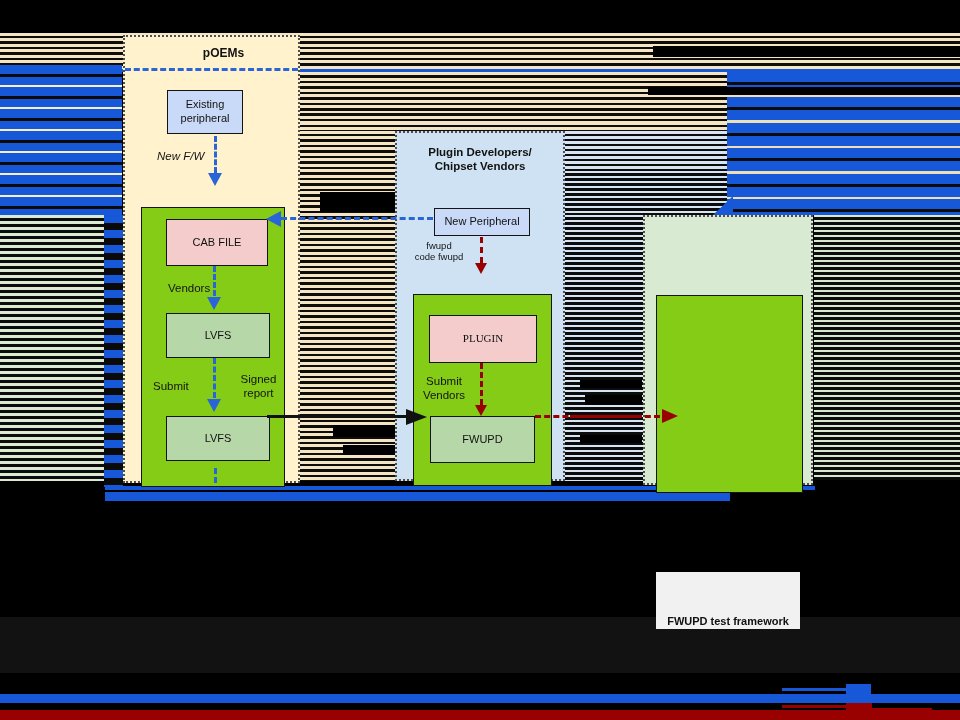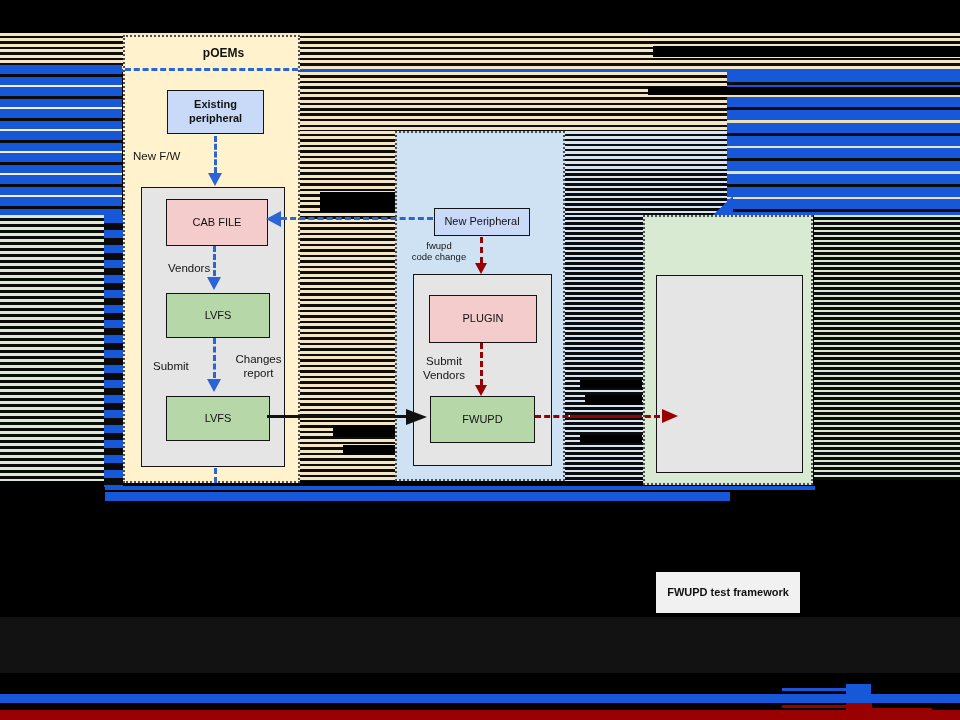--- a/index.html
+++ b/index.html
@@ -13,21 +13,21 @@
   .lb-stripes{background:repeating-linear-gradient(180deg,#d6e4f4 0 2.5px,#0c0c0c 2.5px 5px);}
   .lgreen-stripes{background:repeating-linear-gradient(180deg,#dcead4 0 3px,#0c0c0c 3px 6px);}
   .rgreen-stripes{background:repeating-linear-gradient(180deg,#d8e9cf 0 2.5px,#0d0d0d 2.5px 5px);}
   .bdash-col{background:repeating-linear-gradient(180deg,#1658d8 0 8px,#0a0a0a 8px 15px);}
   .blk{background:#000;}
   .blue-fill{background:#1658d8;}
   .red-fill{background:#990000;}
   
   .panel{position:absolute;border:2px dotted #4f4f4f;box-sizing:border-box;z-index:5;}
   .panel-title{font-weight:bold;font-size:12px;text-align:center;line-height:1.25;color:#111;}
-  .inner-box{position:absolute;background:#e5e5e5;border:1.5px solid #141414;box-sizing:border-box;}
+  .inner-box{position:absolute;background:#84cc16;border:1.5px solid #141414;box-sizing:border-box;margin-top:20px;}
   .node{position:absolute;border:1.5px solid #141414;box-sizing:border-box;display:flex;
         align-items:center;justify-content:center;text-align:center;font-size:11px;line-height:1.25;color:#111;}
   .node.pink{background:#f4cccc;}
   .node.green{background:#b6d7a8;}
   .node.blue{background:#c9daf8;}
   .node.white{background:#f1f1f1;font-weight:bold;}
   .lbl{position:absolute;font-size:11.5px;color:#141414;line-height:1.2;z-index:8;}
   .vdash-blue{position:absolute;width:0;border-left:3px dashed #2965d6;z-index:7;}
   .hdash-blue{position:absolute;height:0;border-top:3px dashed #2965d6;z-index:7;}
   .vdash-red{position:absolute;width:0;border-left:3px dashed #990000;z-index:7;}
@@ -74,91 +74,95 @@
   <div class="abs blue-fill z2" style="left:0;top:694px;width:960px;height:9px;"></div>
   <div class="abs red-fill z3" style="left:782px;top:705px;width:65px;height:3px;"></div>
   <div class="abs red-fill z3" style="left:846px;top:703px;width:26px;height:15px;"></div>
   <div class="abs red-fill z3" style="left:872px;top:708px;width:60px;height:3px;"></div>
   <div class="abs red-fill z2" style="left:0;top:710px;width:960px;height:10px;"></div>
 
   <div class="panel" style="left:123px;top:35px;width:177px;height:448px;background:#fff2cc;padding-left:24px;">
     <div class="panel-title" style="margin-top:9px;">pOEMs</div>
     <div class="abs" style="left:0;top:31px;width:100%;border-top:3px dashed #2965d6;"></div>
 
-    <div class="node blue" style="left:42px;top:53px;width:97px;height:44px;font-weight:bold;">
+    <div class="node blue" style="left:42px;top:53px;width:76px;height:44px;">
       <span style="width:72px;">Existing peripheral</span>
     </div>
 
     <div class="vdash-blue" style="left:89px;top:99px;height:37px;"></div>
     <div class="tri down-blue" style="left:83px;top:136px;"></div>
-    <div class="lbl" style="left:8px;top:113px;">New F/W</div>
+    <div class="lbl" style="left:32px;top:113px;font-style:italic;">New F/W</div>
 
     <div class="inner-box" style="left:16px;top:150px;width:144px;height:280px;">
       <div class="node pink" style="left:24px;top:11px;width:102px;height:47px;">
         <span>CAB FILE</span>
       </div>
       <div class="vdash-blue" style="left:71px;top:58px;height:30px;"></div>
       <div class="tri down-blue" style="left:65px;top:89px;"></div>
       <div class="lbl" style="left:26px;top:74px;">Vendors</div>
       <div class="node green" style="left:24px;top:105px;width:104px;height:45px;">
         <span>LVFS</span>
       </div>
       <div class="vdash-blue" style="left:71px;top:150px;height:40px;"></div>
       <div class="tri down-blue" style="left:65px;top:191px;"></div>
       <div class="lbl" style="left:11px;top:172px;">Submit</div>
-      <div class="lbl" style="left:89px;top:165px;width:55px;text-align:center;">Changes report</div>
+      <div class="lbl" style="left:89px;top:165px;width:55px;text-align:center;">Signed report</div>
       <div class="node green" style="left:24px;top:208px;width:104px;height:45px;">
         <span>LVFS</span>
       </div>
     </div>
 
     <div class="vdash-blue" style="left:89px;top:431px;height:15px;"></div>
   </div>
 
   <div class="solid-black-line" style="left:267px;top:415px;width:141px;height:3px;"></div>
   <div class="tri right-black" style="left:406px;top:409px;"></div>
 
   <div class="hdash-blue" style="left:281px;top:217px;width:152px;"></div>
   <div class="tri left-blue" style="left:266px;top:211px;"></div>
 
   <div class="hdash-red" style="left:535px;top:415px;width:125px;"></div>
   <div class="abs red-fill" style="left:570px;top:415px;width:72px;height:3px;z-index:7;"></div>
   <div class="tri right-red" style="left:662px;top:409px;"></div>
 
   <div class="panel" style="left:395px;top:131px;width:170px;height:350px;background:#cfe2f3;">
+    <div class="panel-title" style="margin-top:12px;font-size:11.5px;">
+      <div>Plugin Developers/</div>
+      <div>Chipset Vendors</div>
+    </div>
 
     <div class="node blue" style="left:37px;top:75px;width:96px;height:28px;">
       <span>New Peripheral</span>
     </div>
 
     <div class="vdash-red" style="left:83px;top:104px;height:26px;"></div>
     <div class="tri down-red" style="left:78px;top:130px;"></div>
     <div class="lbl" style="left:7px;top:107px;width:70px;text-align:center;font-size:9.5px;">
       <div>fwupd</div>
-      <div>code change</div>
+      <div>code fwupd</div>
     </div>
 
     <div class="inner-box" style="left:16px;top:141px;width:139px;height:192px;">
-      <div class="node pink" style="left:15px;top:20px;width:108px;height:48px;">
+      <div class="node pink" style="left:15px;top:20px;width:108px;height:48px;font-family:Liberation Serif, serif;">
         <span>PLUGIN</span>
       </div>
       <div class="vdash-red" style="left:66px;top:68px;height:42px;"></div>
       <div class="tri down-red" style="left:61px;top:110px;"></div>
       <div class="lbl" style="left:2px;top:80px;width:56px;text-align:center;">
         <div>Submit</div>
         <div>Vendors</div>
       </div>
       <div class="node green" style="left:16px;top:121px;width:105px;height:47px;">
         <span>FWUPD</span>
       </div>
     </div>
   </div>
 
   <div class="panel" style="left:643px;top:215px;width:170px;height:270px;background:#d9ead3;">
     <div class="inner-box" style="left:11px;top:58px;width:147px;height:198px;">
     </div>
   </div>
 
-  <div class="node white z9" style="left:656px;top:572px;width:144px;height:41px;border:none;">
+  <div class="node white z9" style="left:656px;top:572px;width:144px;height:57px;border:none;align-items:flex-end;">
     <span>FWUPD test framework</span>
   </div>
 
 </div>
 
 </body></html>

